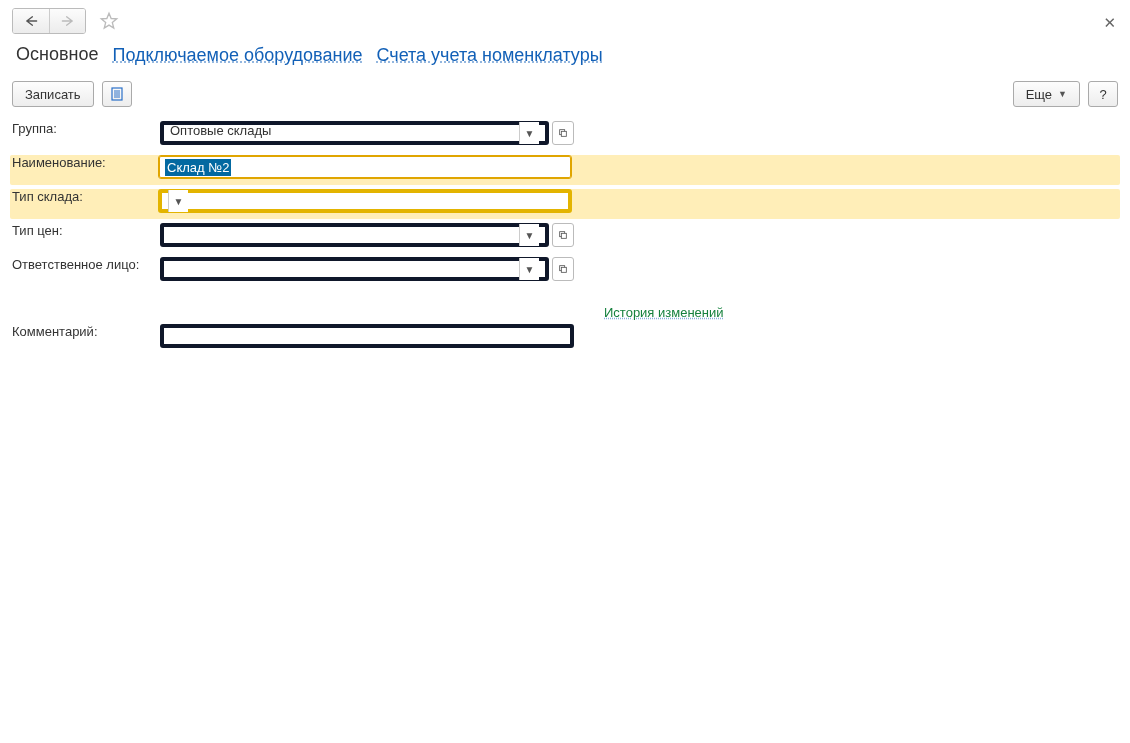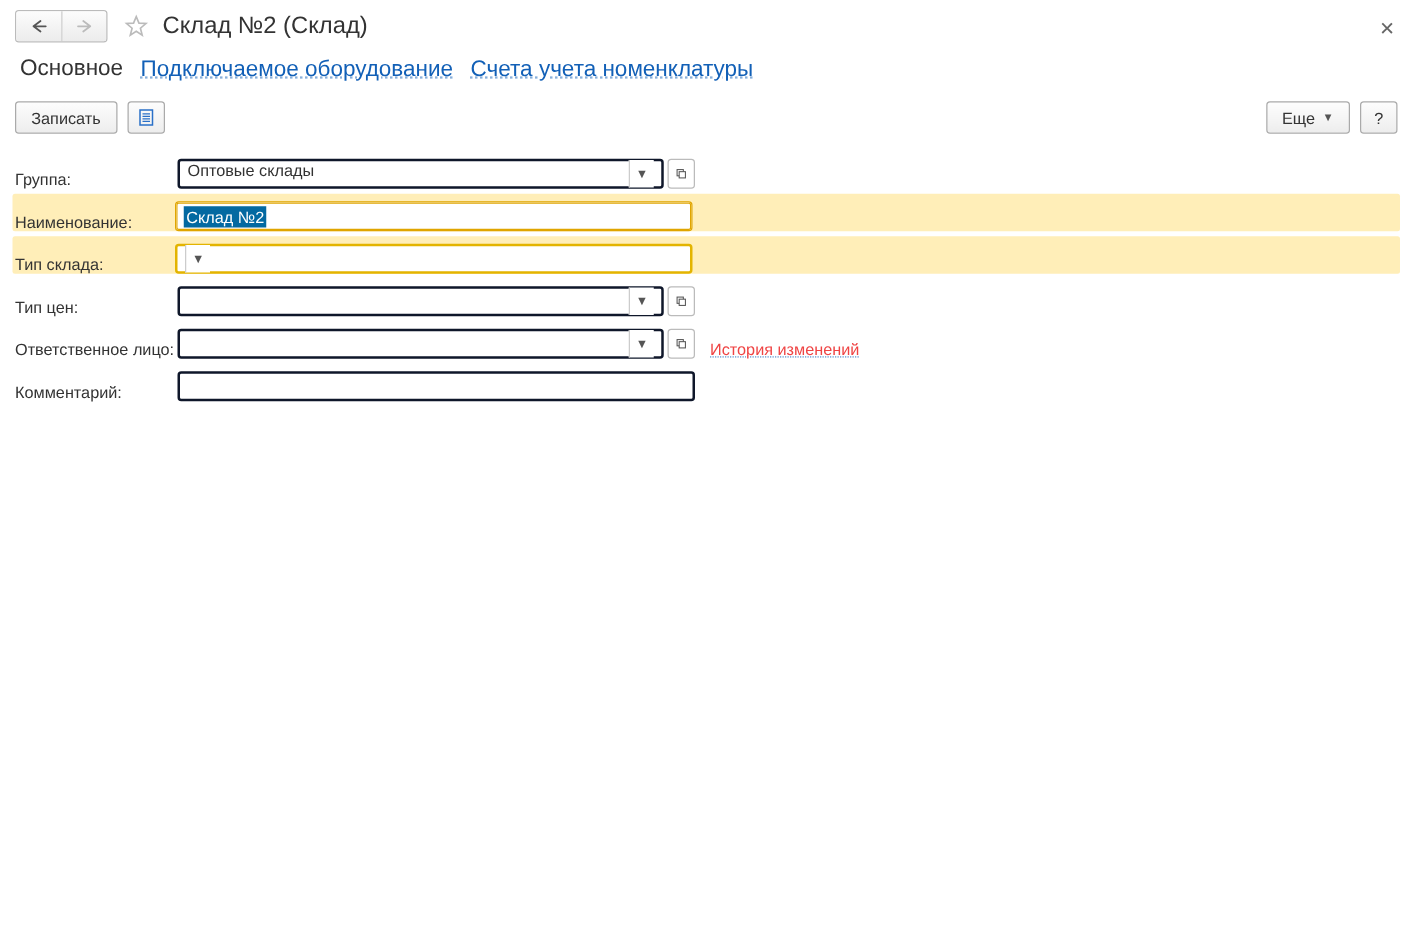--- a/index.html
+++ b/index.html
@@ -114,23 +114,24 @@
   .btn .caret {
     margin-left: 6px;
     font-size: 9px;
     color: #555;
   }
   .form {
     padding: 2px 12px;
   }
   .row {
     display: flex;
-    align-items: flex-end;
+    align-items: flex-start;
     min-height: 30px;
     margin-bottom: 4px;
+    gap: 18px;
   }
   .row.hl {
     background: #ffeeb8;
     border-radius: 2px;
     margin-left: -2px;
     margin-right: -2px;
   }
   .row.hl .label { padding-left: 2px; }
   .label {
     width: 130px;
@@ -138,21 +139,21 @@
     font-size: 13px;
   }
   .field-wrap {
     display: flex;
     align-items: stretch;
     width: 414px;
   }
   .field {
     flex: 1;
     height: 24px;
-    border: 2px solid #0f172a;
+    border: 4px solid #0f172a;
     border-radius: 3px;
     background: #fff;
     padding: 0 6px;
     font-size: 13px;
     display: flex;
     align-items: center;
     color: #333;
     gap: 0;
   }
   .row.hl .field {
@@ -190,24 +191,25 @@
   .mini-btn.detached {
     border: 1px solid #bbb;
     border-radius: 3px;
     margin-left: 3px;
     height: 24px;
     width: 22px;
   }
   .mini-btn svg { width: 10px; height: 10px; }
   .link-after {
     margin-left: 12px;
-    color: #ef4444;
+    color: #15803d;
     text-decoration: underline dotted rgba(18,96,183,0.5);
     cursor: pointer;
     font-size: 13px;
+    margin-top: 48px;
   }
 </style>
 </head>
 <body>
 
 <div class="header">
   <div class="nav-group">
     <div class="nav-btn">
       <svg viewBox="0 0 20 16">
           <path d="M12 2 L4 8 L12 14 M4 8 H18" stroke="#555" stroke-width="2" fill="none" stroke-linecap="round" stroke-linejoin="round"></path>
@@ -217,21 +219,20 @@
       <svg viewBox="0 0 20 16">
           <path d="M8 2 L16 8 L8 14 M16 8 H2" stroke="#bbb" stroke-width="2" fill="none" stroke-linecap="round" stroke-linejoin="round"></path>
         </svg>
     </div>
   </div>
   <div class="star">
     <svg width="20" height="20" viewBox="0 0 24 24">
       <path d="M12 2.8 L14.6 9 L21.3 9.4 L16 13.9 L17.7 20.5 L12 16.9 L6.3 20.5 L8 13.9 L2.7 9.4 L9.4 9 Z" fill="none" stroke="#bbb" stroke-width="1.6"></path>
     </svg>
   </div>
-  <div class="title">Склад №2 (Склад)</div>
 </div>
 
 <div class="close-x">✕</div>
 
 <div class="tabs">
   <span class="tab active">Основное</span>
   <span class="tab link">Подключаемое оборудование</span>
   <span class="tab link">Счета учета номенклатуры</span>
 </div>
 

